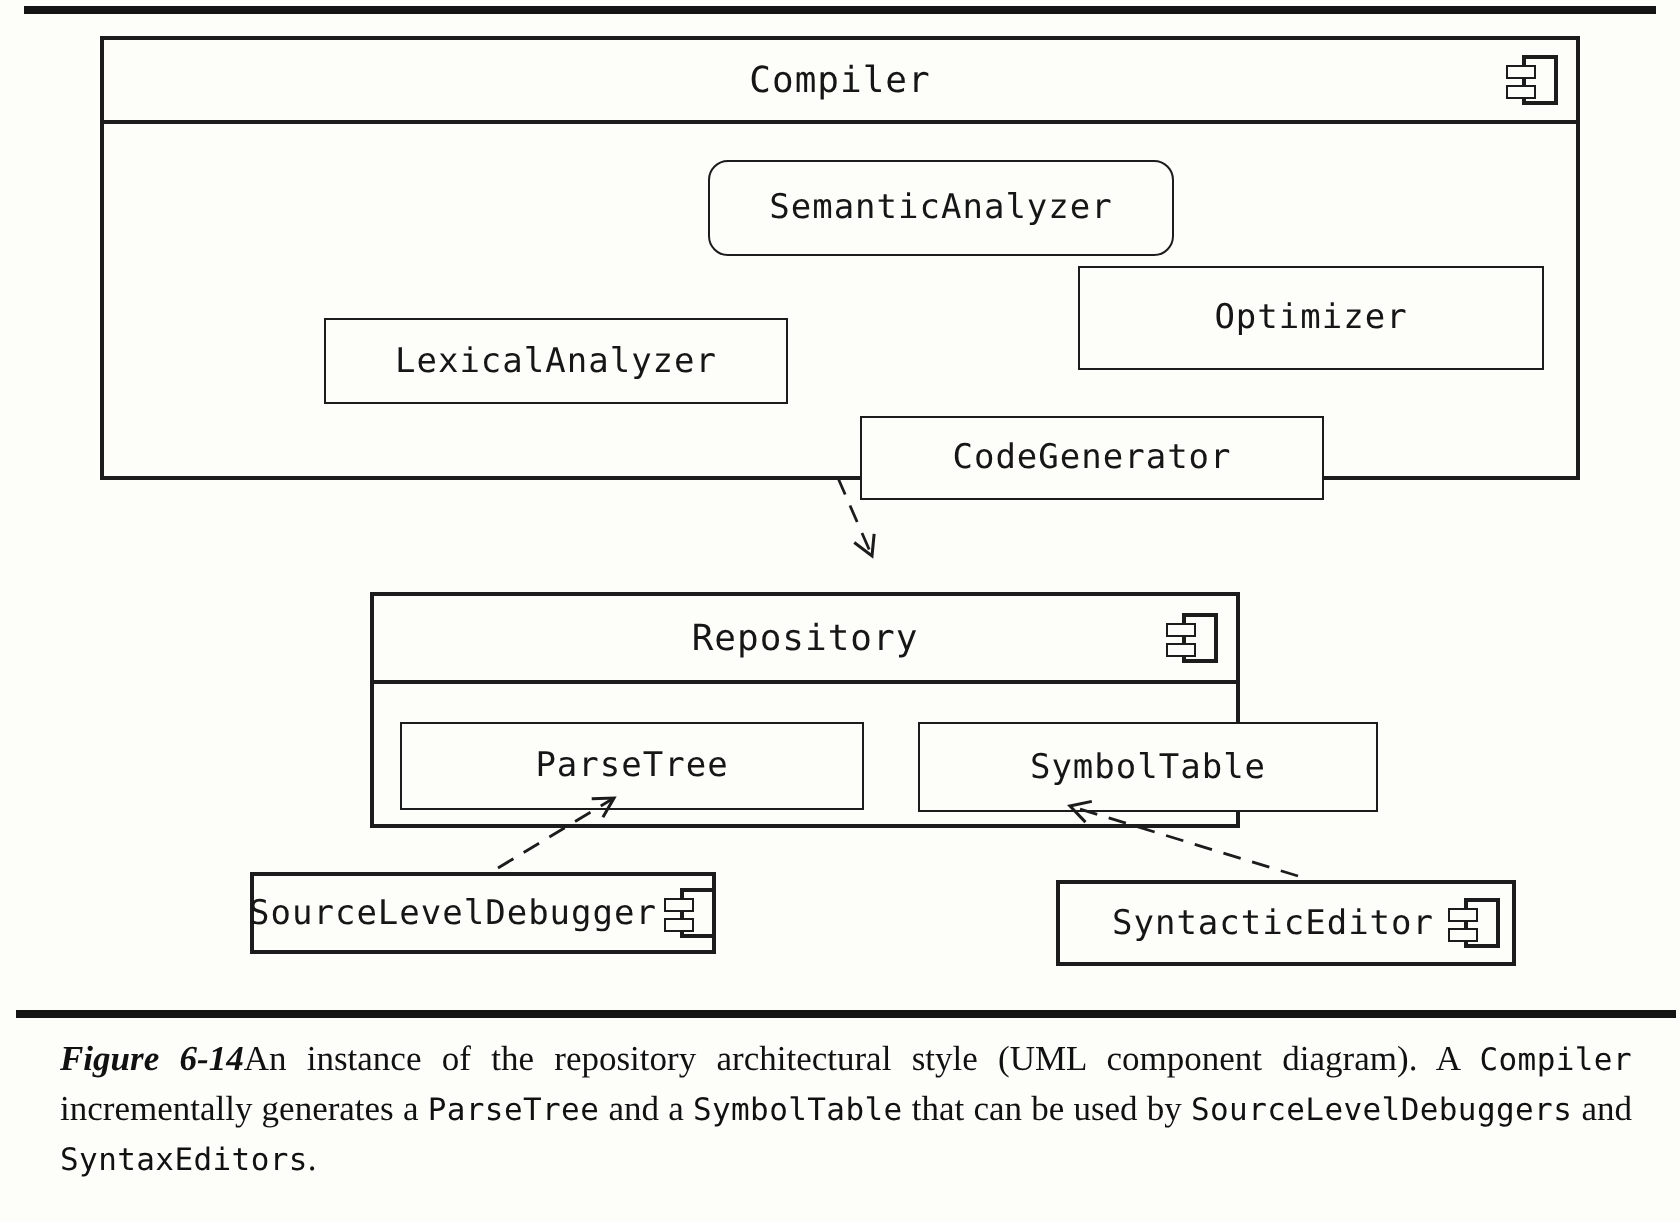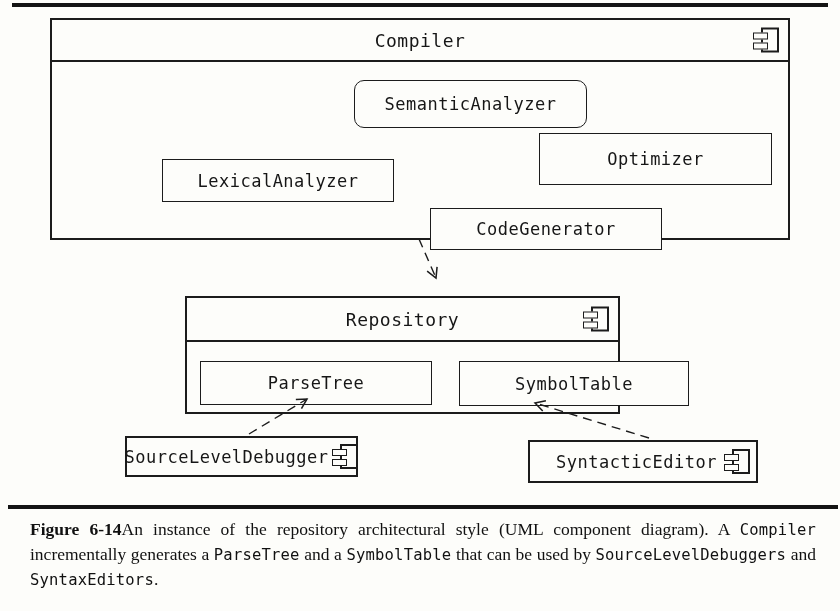--- a/index.html
+++ b/index.html
@@ -125,20 +125,21 @@
     top: 517px;
     width: 786px;
     font-family: "Liberation Serif", serif;
     font-size: 17.5px;
     line-height: 24px;
     text-align: justify;
     color: #111;
   }
   .caption .fig-label {
     font-weight: bold;
+    font-style: italic;
   }
   .caption .code {
     font-family: "DejaVu Sans Mono", monospace;
     font-size: 15.5px;
     letter-spacing: 0.2px;
   }
 </style>
 </head>
 <body>
 

